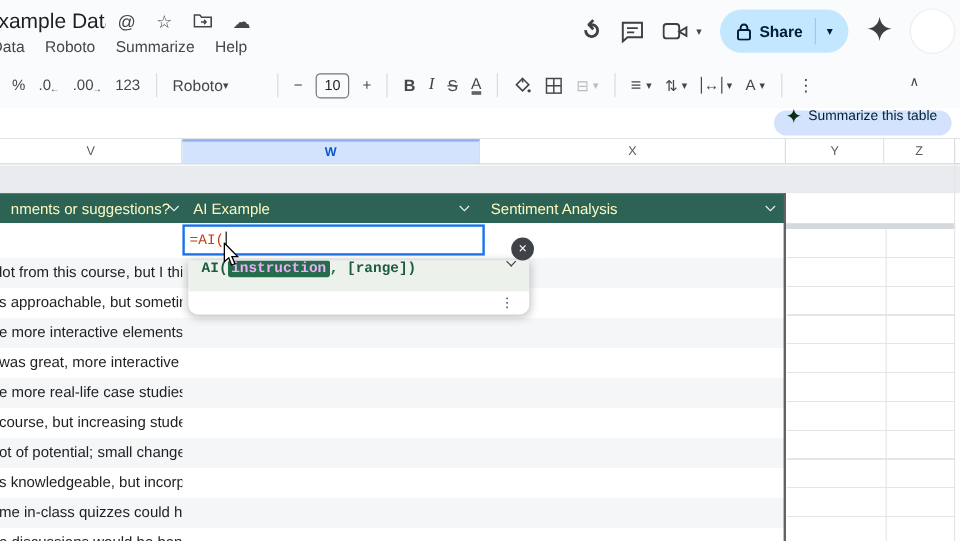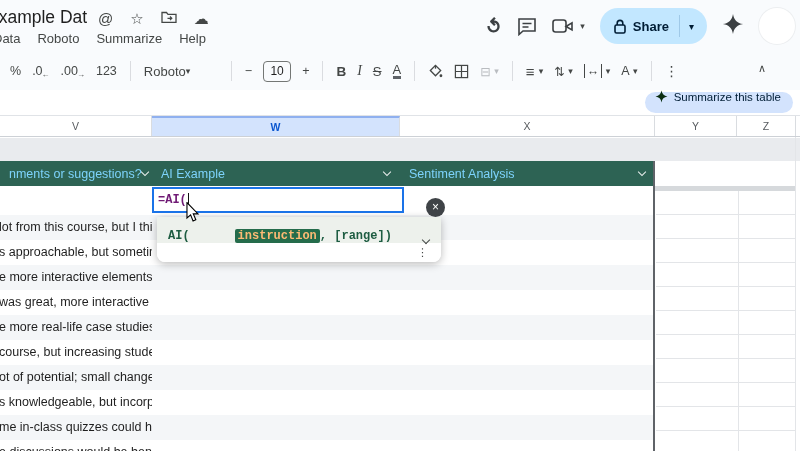--- a/index.html
+++ b/index.html
@@ -48,48 +48,48 @@
   
   .colheads { position:absolute; left:0; top:115px; width:800px; height:22px; border-top:1px solid #e0e3e7; border-bottom:1px solid #cdd1d6; display:flex; background:#fff; }
   .ch { height:100%; border-right:1px solid #d9dce0; display:flex; align-items:center; justify-content:center; font-size:10.5px; color:#575b5f; background:#fff; }
   .ch-v { width:152px; } .ch-w { width:248px; } .ch-x { width:255px; } .ch-y { width:82px; } .ch-z { width:59px; }
   .ch-sel { background:#d3e3fd; color:#0b57d0; font-weight:bold; border-top:2px solid #8fb0ef; }
 
   
   .grayband { position:absolute; left:0; top:138px; width:800px; height:23px; background:#e9ebee; }
 
   
-  .theader { position:absolute; left:0; top:161px; width:655px; height:25px; background:#2d6354; display:flex; color:#7dd3fc;text-align:center; }
+  .theader { position:absolute; left:0; top:161px; width:655px; height:25px; background:#2d6354; display:flex; color:#fef9c3;text-align:center; }
   .th-cell { display:flex; align-items:center; justify-content:space-between; padding:0 10px 0 9px; font-size:12.5px; font-weight:500; overflow:hidden; white-space:nowrap; }
   .th-v { width:152px; } .th-w { width:248px; } .th-x { width:255px; }
   .chev { width:6px; height:6px; border-right:1.6px solid rgba(255,255,255,.9); border-bottom:1.6px solid rgba(255,255,255,.9); transform:rotate(45deg); margin-top:-3px; flex:none; }
 
   
   .grid { position:absolute; left:0; top:186px; width:655px; height:265px; background:#fff; }
   .bands { position:absolute; left:0; top:29px; width:655px; height:236px;
            background:repeating-linear-gradient(to bottom,#f4f6f8 0 25px,#ffffff 25px 50px); }
   .drow { position:absolute; left:0; width:152px; height:25px; line-height:25px; font-size:12.5px; color:#1f1f1f; white-space:nowrap; overflow:hidden; padding-left:2px; text-indent:-3px; }
   .dark-vline { position:absolute; left:653px; top:161px; width:2px; height:290px; background:#5f6368; }
   .right-region { position:absolute; left:656px; top:191px; width:139px; height:260px; background:#fff;
            background-image:repeating-linear-gradient(to bottom, transparent 0 23px, #e3e5e8 23px 24px); }
   .rr-strip { position:absolute; left:655px; top:186px; width:141px; height:5px; background:#d6d9dc; }
   .vgrid1 { position:absolute; left:738px; top:191px; width:1px; height:260px; background:#e3e5e8; }
   .vgrid2 { position:absolute; left:795px; top:137px; width:1px; height:314px; background:#e3e5e8; }
 
   
   .fbox { position:absolute; left:152px; top:187px; width:252px; height:26px; background:#fff; border:2px solid #1a73e8; z-index:5; display:flex; align-items:center; padding-left:4px; }
-  .fbox .ftext { font-family:"Liberation Mono", monospace; font-size:12px; color:#701a75;font-weight:bold; }
+  .fbox .ftext { font-family:"Liberation Mono", monospace; font-size:12px; color:#c2410c; }
   .caret-bar { display:inline-block; width:1px; height:14px; background:#111; margin-left:1px; vertical-align:middle; }
   .close-btn { position:absolute; left:426px; top:198px; width:19px; height:19px; border-radius:50%; background:#3f4347; color:#fff; font-size:12px; line-height:19px; text-align:center; z-index:7; }
 
   
   .popup { position:absolute; left:157px; top:217px; width:284px; z-index:4; border-radius:2px 2px 8px 8px; box-shadow:0 2px 8px rgba(0,0,0,.28); overflow:hidden; }
-  .pop-row1 { height:26px; background:#edf1ec; display:flex; align-items:flex-end; padding:0 12px 0 11px; font-family:"Liberation Mono", monospace; font-size:12px; }
+  .pop-row1 { height:26px; background:#edf1ec; display:flex; align-items:flex-start; padding:0 12px 0 11px; font-family:"Liberation Mono", monospace; font-size:12px; }
   .pop-row1 .pfx, .pop-row1 .sfx { color:#1d5c41; font-weight:bold; white-space:pre; }
-  .token { background:#256c4b; color:#fdba74; padding:0 3px; border-radius:2px; font-weight:bold;margin-left:45px; }
+  .token { background:#256c4b; color:#f0abfc; padding:0 3px; border-radius:2px; font-weight:bold; }
   .chev-dark { width:6px; height:6px; border-right:1.6px solid #444746; border-bottom:1.6px solid #444746; transform:rotate(45deg); margin-left:auto; margin-top:-2px; }
   .pop-row2 { height:19px; background:#fff; display:flex; align-items:center; justify-content:flex-end; padding-right:13px; }
   .dots { color:#444746; font-size:11px; letter-spacing:0; }
 
   .mouse-cursor { position:absolute; left:185px; top:202px; z-index:10; }
 </style>
 </head>
 <body>
 
 <div class="stage">

